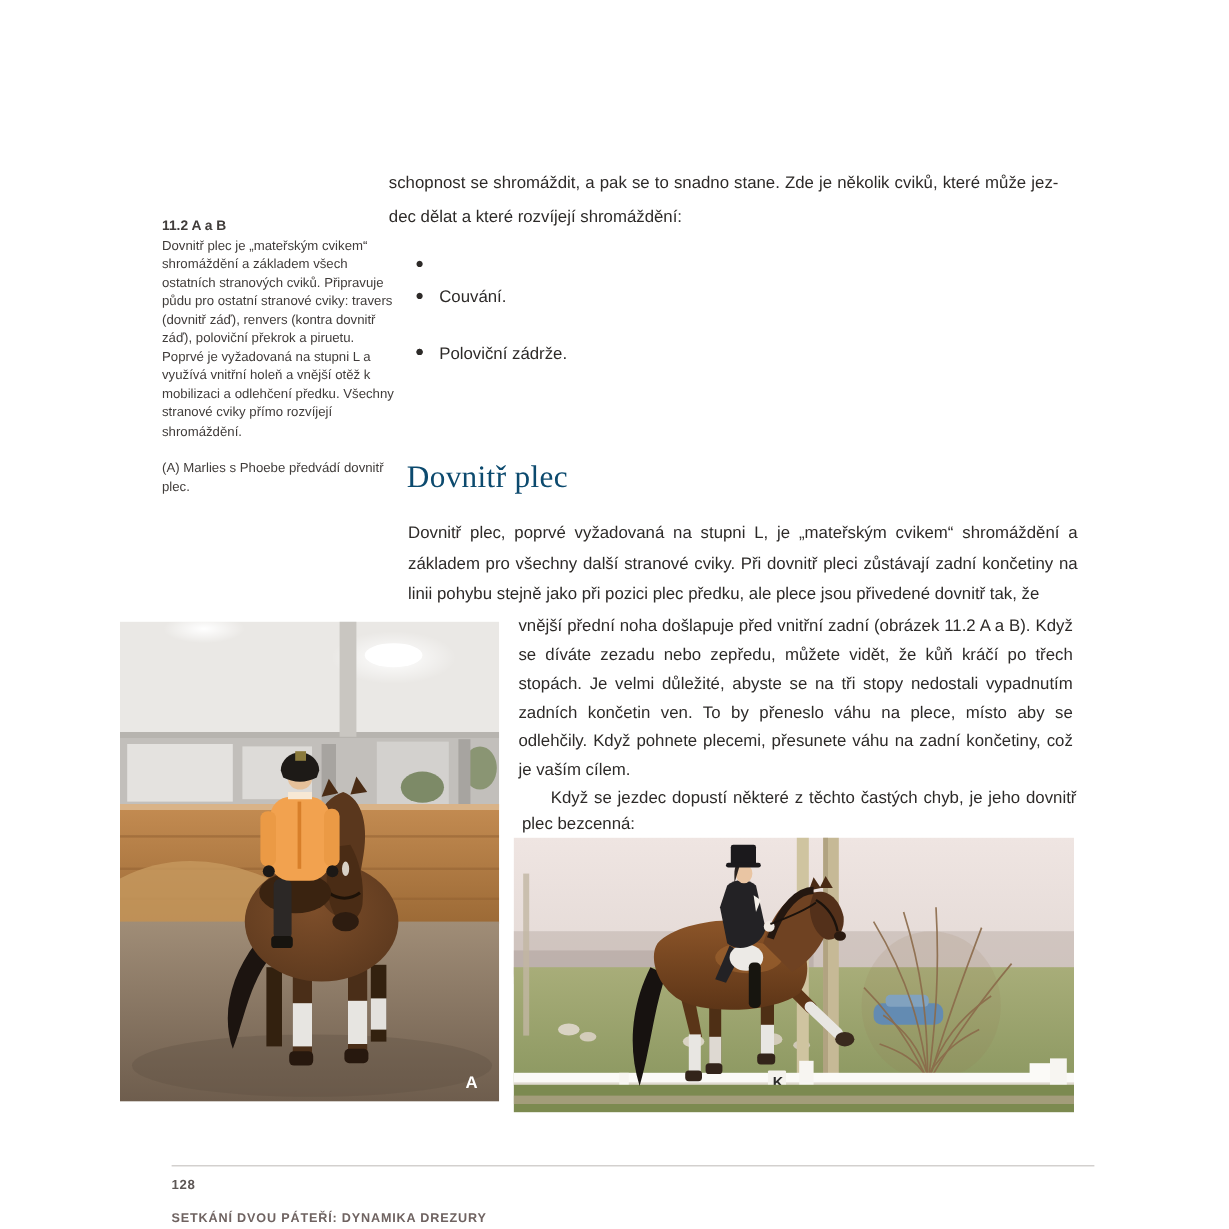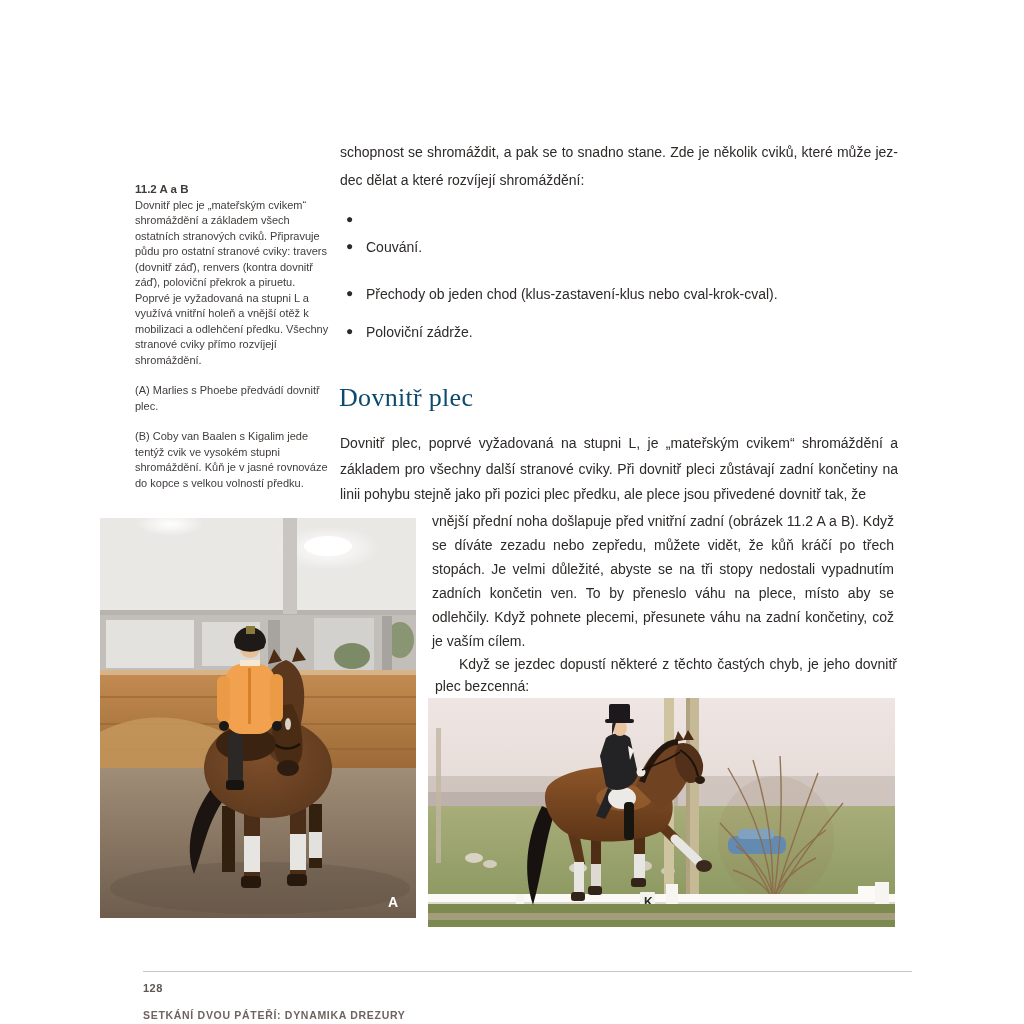--- a/index.html
+++ b/index.html
@@ -14,21 +14,21 @@
   .sidebar {
     position:absolute; left:135px; top:182px; width:198px;
     color:#403c3a; font-size:11px; line-height:15.5px;
   }
   .cap-title { margin:0; font-weight:bold; font-size:11.5px; }
   .cap { margin:0 0 15px 0; }
   .cap:last-child { margin-bottom:0; }
 
   
   .intro {
-    position:absolute; left:340px; top:138px; width:558px;
+    position:absolute; left:324px; top:138px; width:558px;
     font-size:14px; line-height:28px; color:#2d2a28; text-align:justify; margin:0;
   }
   .bullets {
     position:absolute; left:345px; top:210px; width:548px;
     margin:0; padding:0; list-style:none; font-size:14px; color:#2d2a28;
   }
   .bullets li { position:relative; padding-left:21px; line-height:20px; margin-bottom:27px; }
   .bullets li:nth-child(3) { margin-bottom:18px; }
   .dot { position:absolute; left:1px; top:-1px; font-size:12px; }
   .heading {
@@ -62,36 +62,34 @@
 </style>
 </head>
 <body>
 
 <div class="page">
 
   <aside class="sidebar">
     <p class="cap-title">11.2 A a B</p>
     <p class="cap">Dovnitř plec je „mateřským cvikem“ shromáždění a základem všech ostatních stranových cviků. Připravuje půdu pro ostatní stranové cviky: travers (dovnitř záď), renvers (kontra dovnitř záď), poloviční překrok a piruetu. Poprvé je vyžadovaná na stupni L a využívá vnitřní holeň a vnější otěž k mobilizaci a odlehčení předku. Všechny stranové cviky přímo rozvíjejí shromáždění.</p>
     <p class="cap">(A) Marlies s Phoebe předvádí dovnitř plec.</p>
-    <p class="cap">(B) Coby van Baalen s Kigalim jede tentýž cvik ve vysokém stupni shromáždění. Kůň je v jasné rovnováze do kopce s velkou volností předku.</p>
   </aside>
 
   <p class="intro">schopnost se shromáždit, a pak se to snadno stane. Zde je několik cviků, které může jez-dec dělat a které rozvíjejí shromáždění:</p>
 
   <ul class="bullets">
     <li>
       <span class="dot">●</span>
     </li>
     <li>
       <span class="dot">●</span>
       <span>Couvání.</span>
     </li>
     <li>
       <span class="dot">●</span>
-      <span>Přechody ob jeden chod (klus-zastavení-klus nebo cval-krok-cval).</span>
     </li>
     <li>
       <span class="dot">●</span>
       <span>Poloviční zádrže.</span>
     </li>
   </ul>
 
   <h2 class="heading">Dovnitř plec</h2>
 
   <p class="para-full">Dovnitř plec, poprvé vyžadovaná na stupni L, je „mateřským cvikem“ shromáždění a základem pro všechny další stranové cviky. Při dovnitř pleci zůstávají zadní končetiny na linii pohybu stejně jako při pozici plec předku, ale plece jsou přivedené dovnitř tak, že</p>

